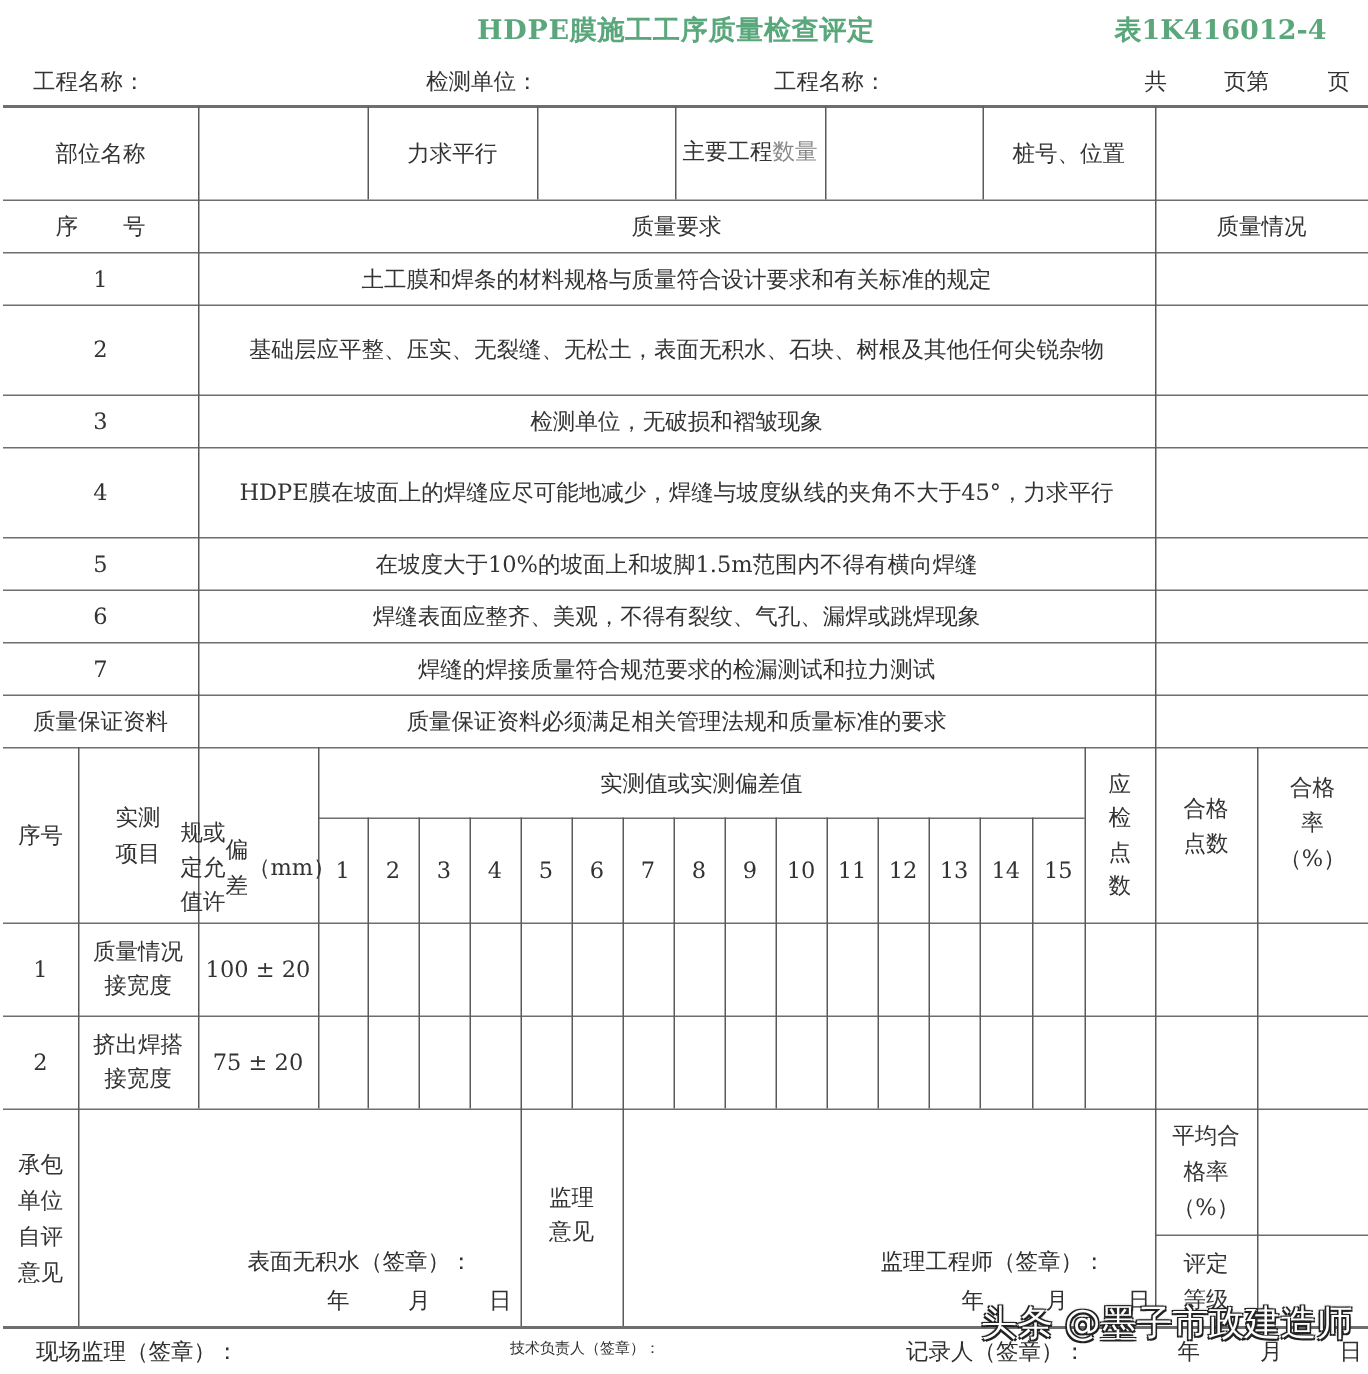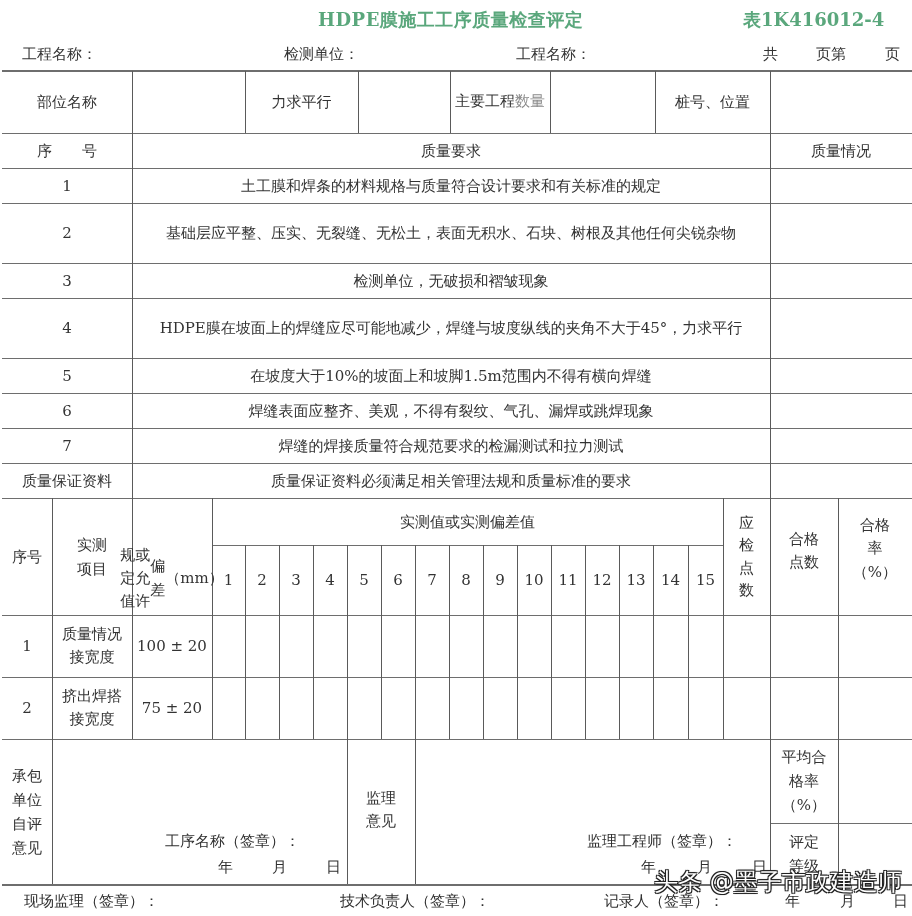--- a/index.html
+++ b/index.html
@@ -206,21 +206,21 @@
 </div>
 <div class="cell" style="left:132px; top:677px; width:80px; height:62px">75 ± 20</div>
 
 <div class="cell small" style="left:2px; top:739px; width:50px; height:145px; flex-direction:column; line-height:1.6">
   <span>承包</span>
   <span>单位</span>
   <span>自评</span>
   <span>意见</span>
 </div>
 <div class="abs" style="left:52px; top:740px; width:295px; height:90px"></div>
-<div class="abs" style="left:165px; top:832px; font-size:15px; white-space:nowrap">工序名称（签章）：</div>
+<div class="abs" style="left:165px; top:832px; font-size:15px; white-space:nowrap">表面无积水（签章）：</div>
 <div class="abs" style="left:218px; top:858px; font-size:15px">年</div>
 <div class="abs" style="left:272px; top:858px; font-size:15px">月</div>
 <div class="abs" style="left:326px; top:858px; font-size:15px">日</div>
 
 <div class="cell small" style="left:347px; top:739px; width:68px; height:145px; flex-direction:column; justify-content:flex-start; padding-top:48px">
   <span>监理</span>
   <span>意见</span>
 </div>
 <div class="abs" style="left:416px; top:740px; width:354px; height:90px"></div>
 <div class="abs" style="left:587px; top:832px; font-size:15px; white-space:nowrap">监理工程师（签章）：</div>
@@ -234,19 +234,19 @@
   <span>（%）</span>
 </div>
 <div class="cell" style="left:838px; top:739px; width:74px; height:84px"></div>
 <div class="cell small" style="left:770px; top:823px; width:68px; height:61px; flex-direction:column; line-height:1.6">
   <span>评定</span>
   <span>等级</span>
 </div>
 <div class="cell" style="left:838px; top:823px; width:74px; height:61px"></div>
 
 <div class="abs" style="left:24px; top:892px; font-size:15px; white-space:nowrap">现场监理（签章）：</div>
-<div class="abs" style="left:340px; top:892px; font-size:15px; white-space:nowrap">技术负责人（签章）：</div>
+<div class="abs" style="left:340px; top:892px; font-size:10px; white-space:nowrap">技术负责人（签章）：</div>
 <div class="abs" style="left:604px; top:892px; font-size:15px; white-space:nowrap">记录人（签章）：</div>
 <div class="abs" style="left:785px; top:892px; font-size:15px">年</div>
 <div class="abs" style="left:840px; top:892px; font-size:15px">月</div>
 <div class="abs" style="left:893px; top:892px; font-size:15px">日</div>
 
 <div class="abs watermark">头条 @墨子市政建造师</div>
 
 </body></html>

